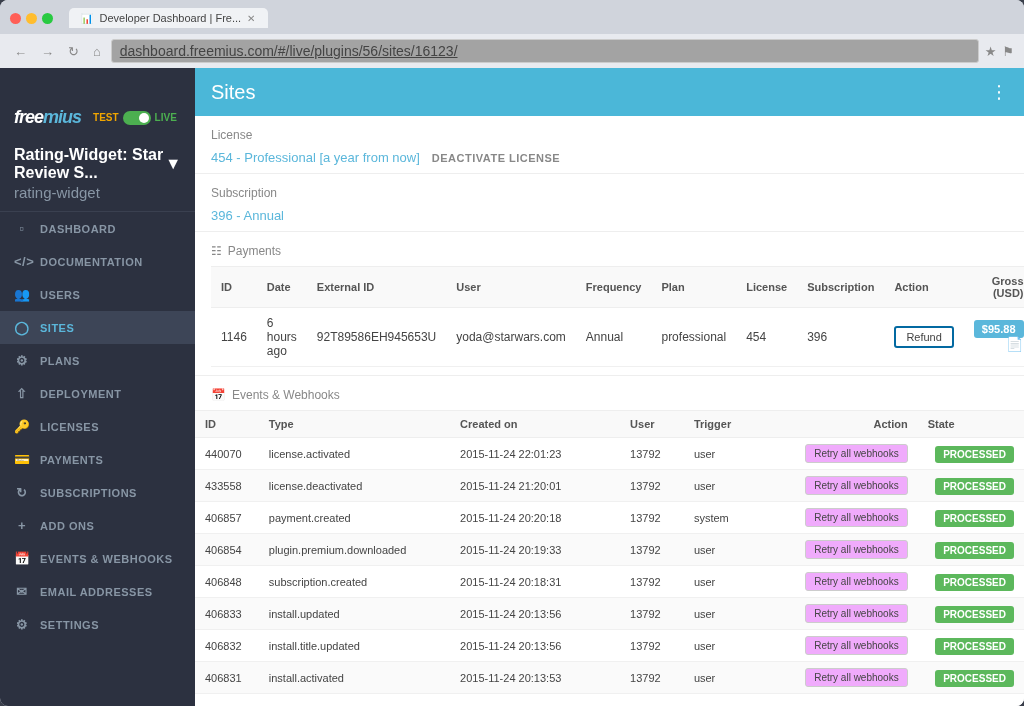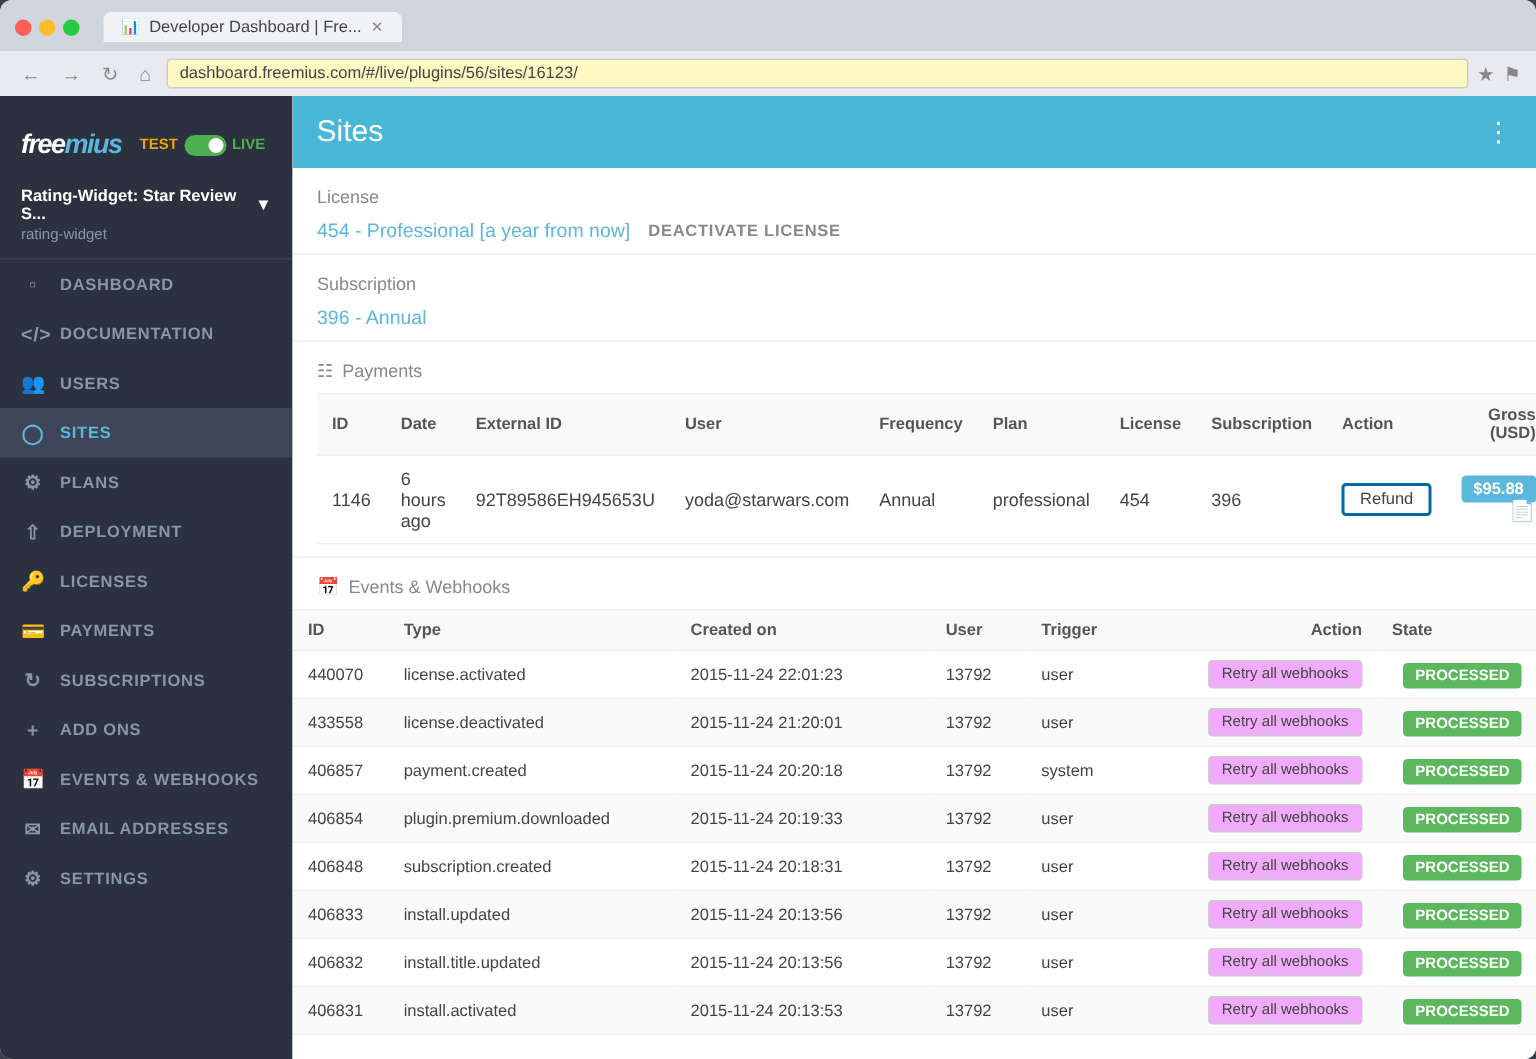--- a/index.html
+++ b/index.html
@@ -67,26 +67,27 @@
 
     .nav-btn {
       color: #888;
       cursor: pointer;
       font-size: 13px;
       padding: 2px 4px;
     }
 
     .address-bar {
       flex: 1;
-      background: #fef9c3;
+      background: #a3a3a3;
       border: 1px solid #ccc;
       border-radius: 3px;
       padding: 3px 8px;
-      font-size: 11px;
+      font-size: 14px;
       color: #444;
+      text-decoration: underline;
     }
 
     .browser-icons {
       display: flex;
       gap: 6px;
       color: #888;
       font-size: 13px;
     }
 
     .app-layout {
@@ -98,25 +99,26 @@
     
     .sidebar {
       width: 195px;
       background: #2c3140;
       display: flex;
       flex-direction: column;
       overflow-y: auto;
     }
 
     .sidebar-brand {
-      padding: 22px 14px 10px;
+      padding: 12px 14px 10px;
       display: flex;
       align-items: center;
       gap: 8px;
       background: #2c3140;
+      margin-top: 27px;
     }
 
     .freemius-logo {
       color: #5bb7db;
       font-size: 18px;
       font-weight: bold;
       font-style: italic;
       letter-spacing: -1px;
     }
 
@@ -148,29 +150,29 @@
     .env-live { color: #4caf50; font-size: 10px; font-weight: bold; }
 
     .sidebar-app {
       padding: 8px 14px 10px;
       border-bottom: 1px solid #3a4050;
       cursor: pointer;
     }
 
     .sidebar-app-name {
       color: white;
-      font-size: 11px;
+      font-size: 16px;
       font-weight: 600;
       display: flex;
       align-items: center;
     }
 
     .sidebar-app-slug {
       color: #8896a5;
-      font-size: 10px;
+      font-size: 15px;
       margin-top: 2px;
     }
 
     .sidebar-nav {
       flex: 1;
     }
 
     .nav-item {
       display: flex;
       align-items: center;

